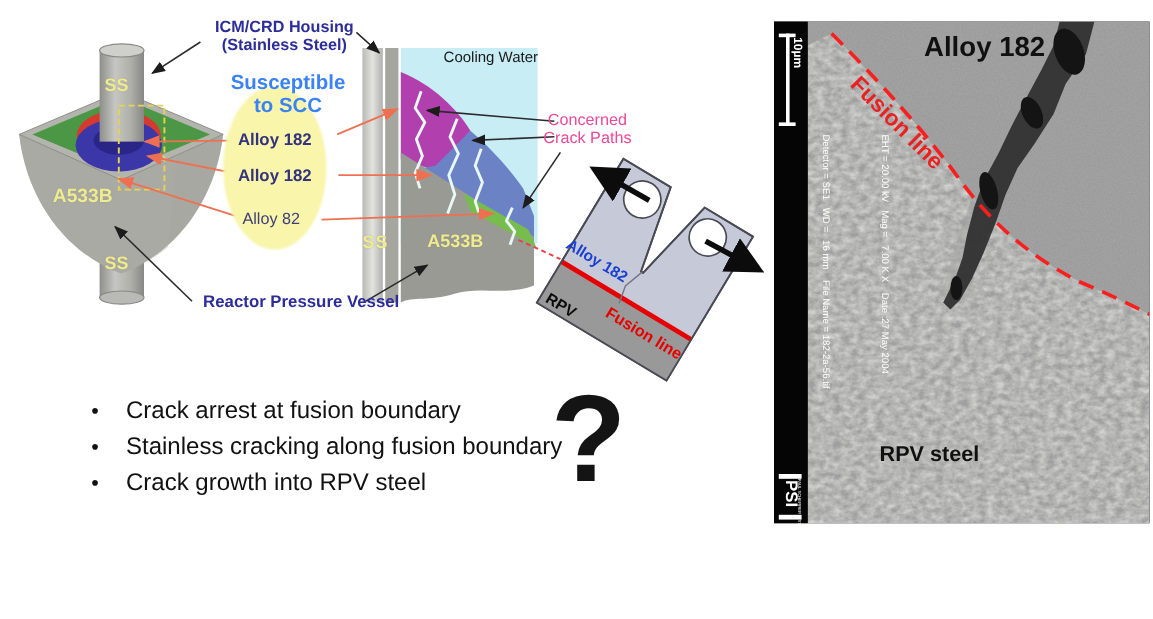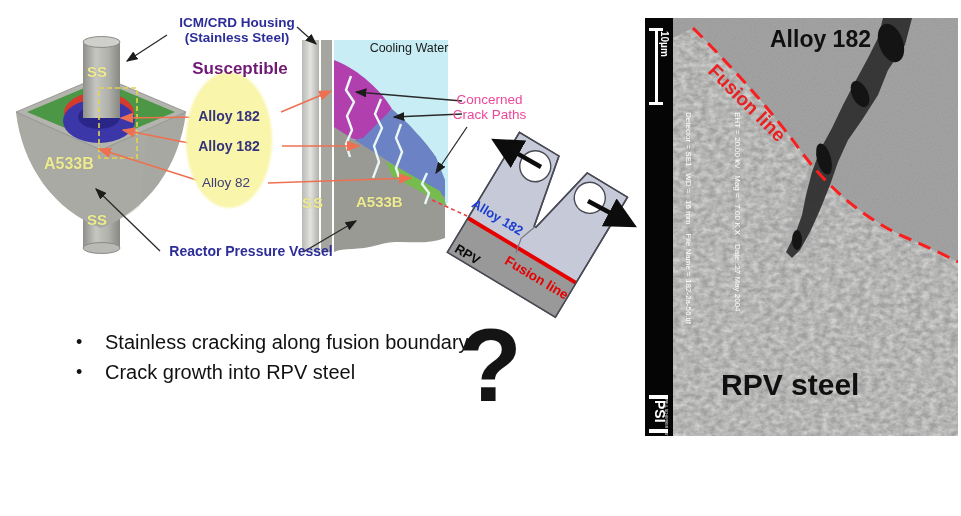--- a/index.html
+++ b/index.html
@@ -1,21 +1,21 @@
 <!DOCTYPE html>
 <html><head>
 <meta charset="utf-8">
 <style>
   html,body{margin:0;padding:0;background:#ffffff;}
   #stage{position:relative;width:961px;height:516px;background:#ffffff;overflow:hidden;
          font-family:"Liberation Sans",sans-serif;}
   .abs{position:absolute;}
   .ctr{text-align:center;}
   .lbl-blue{color:#2d2d99;font-weight:bold;}
-  .lbl-red{color:#701a75;font-weight:bold;}
+  .lbl-red{color:#3b82f6;font-weight:bold;}
   .lbl-crimson{color:#ec4899;font-weight:normal;}
   .yellow{color:#efec90;font-weight:bold;text-shadow:0 0 1px rgba(90,90,80,.4);text-align:center;}
   .ellipse-bg{background:#f9f5ab;border-radius:50%;filter:blur(1px);}
   .rot31{transform:rotate(31deg);transform-origin:0 0;white-space:nowrap;}
   #bullets{list-style:none;margin:0;padding:0;font-size:20px;color:#111;}
   #bullets li{position:relative;padding-left:33px;height:30px;line-height:26px;}
   #bullets li::before{content:"•";position:absolute;left:4px;font-size:18px;}
   .qmark{font-size:103px;font-weight:bold;color:#141414;line-height:1;}
   
   #sem{left:645px;top:18px;width:313px;height:418px;background:#000;}
@@ -122,20 +122,21 @@
 
   <div class="abs ellipse-bg" style="left:186px;top:72px;width:86px;height:136px;"></div>
 
   <div class="abs ctr lbl-blue" style="left:151px;top:15px;width:172px;font-size:13.5px;line-height:15px;">
     <div>ICM/CRD Housing</div>
     <div>(Stainless Steel)</div>
   </div>
 
   <div class="abs ctr lbl-red" style="left:166px;top:59px;width:148px;font-size:17px;line-height:19px;">
     <div>Susceptible</div>
+    <div>to SCC</div>
   </div>
 
   <div class="abs ctr" style="left:186px;top:108px;width:86px;font-size:14px;font-weight:bold;color:#34337b;">Alloy 182</div>
   <div class="abs ctr" style="left:186px;top:138px;width:86px;font-size:14px;font-weight:bold;color:#34337b;">Alloy 182</div>
   <div class="abs ctr" style="left:183px;top:175px;width:86px;font-size:13.5px;color:#3f3e77;">Alloy 82</div>
 
   <div class="abs ctr lbl-blue" style="left:158px;top:243px;width:186px;font-size:14px;line-height:16px;">
     <div>Reactor Pressure Vessel</div>
   </div>
 
@@ -150,20 +151,21 @@
   <div class="abs yellow" style="left:44px;top:155px;font-size:16px;">A533B</div>
   <div class="abs yellow" style="left:87px;top:211px;font-size:15px;">SS</div>
   <div class="abs yellow" style="left:302px;top:194px;font-size:15px;letter-spacing:1px;">SS</div>
   <div class="abs yellow" style="left:356px;top:193px;font-size:15px;">A533B</div>
 
   <div class="abs rot31" style="left:477px;top:196px;font-size:13px;font-weight:bold;color:#1b3ed0;">Alloy 182</div>
   <div class="abs rot31" style="left:510px;top:253px;font-size:13.5px;font-weight:bold;color:#e60000;">Fusion line</div>
   <div class="abs rot31" style="left:460px;top:241px;font-size:13px;font-weight:bold;color:#0a0a0a;">RPV</div>
 
   <ul id="bullets" class="abs" style="left:72px;top:329px;width:430px;">
+    <li><span>Crack arrest at fusion boundary</span></li>
     <li><span>Stainless cracking along fusion boundary</span></li>
     <li><span>Crack growth into RPV steel</span></li>
   </ul>
   <div class="abs qmark" style="left:459px;top:314px;">?</div>
 
   <div id="sem" class="abs">
 
     <div id="sem-img">
       <svg width="285" height="418" viewBox="0 0 285 418">
         <defs>
@@ -188,21 +190,21 @@
         <g fill="#141414">
           <ellipse cx="218" cy="25" rx="12" ry="20" transform="rotate(-20 218 25)"></ellipse>
           <ellipse cx="187" cy="76" rx="8" ry="14" transform="rotate(-25 187 76)"></ellipse>
           <ellipse cx="151" cy="141" rx="7" ry="16" transform="rotate(-15 151 141)"></ellipse>
           <ellipse cx="124" cy="222" rx="5" ry="10"></ellipse>
         </g>
         <path d="M20,10 Q87,77 127,132 Q167,187 227,217 Q262,232 285,244" fill="none" stroke="#fa1f1f" stroke-width="3" stroke-dasharray="13,8"></path>
       </svg>
       <div class="abs sem-label" style="left:97px;top:8px;font-size:23px;">Alloy 182</div>
       <div class="abs" style="left:46px;top:42px;font-size:19px;font-weight:bold;color:#e82222;transform:rotate(45deg);transform-origin:0 0;white-space:nowrap;">Fusion line</div>
-      <div class="abs sem-label" style="left:48px;top:350px;font-size:30px;">RPV steel</div>
+      <div class="abs sem-label" style="left:60px;top:350px;font-size:18px;">RPV steel</div>
     </div>
 
     <div id="sem-sidebar">
       <div class="abs white-bar" style="left:4px;top:10px;width:14px;height:3px;"></div>
       <div class="abs white-bar" style="left:9.5px;top:10px;width:3px;height:77px;"></div>
       <div class="abs white-bar" style="left:4px;top:84px;width:14px;height:3px;"></div>
       <div class="abs vtext" style="left:14px;top:13px;font-size:10px;font-weight:bold;">10µm</div>
 
       <div class="abs vtext" style="left:1px;top:94px;height:290px;">
         <div class="meta-col">EHT = 20.00 kV   Mag =   7.00 K X    Date :27 May 2004</div>

